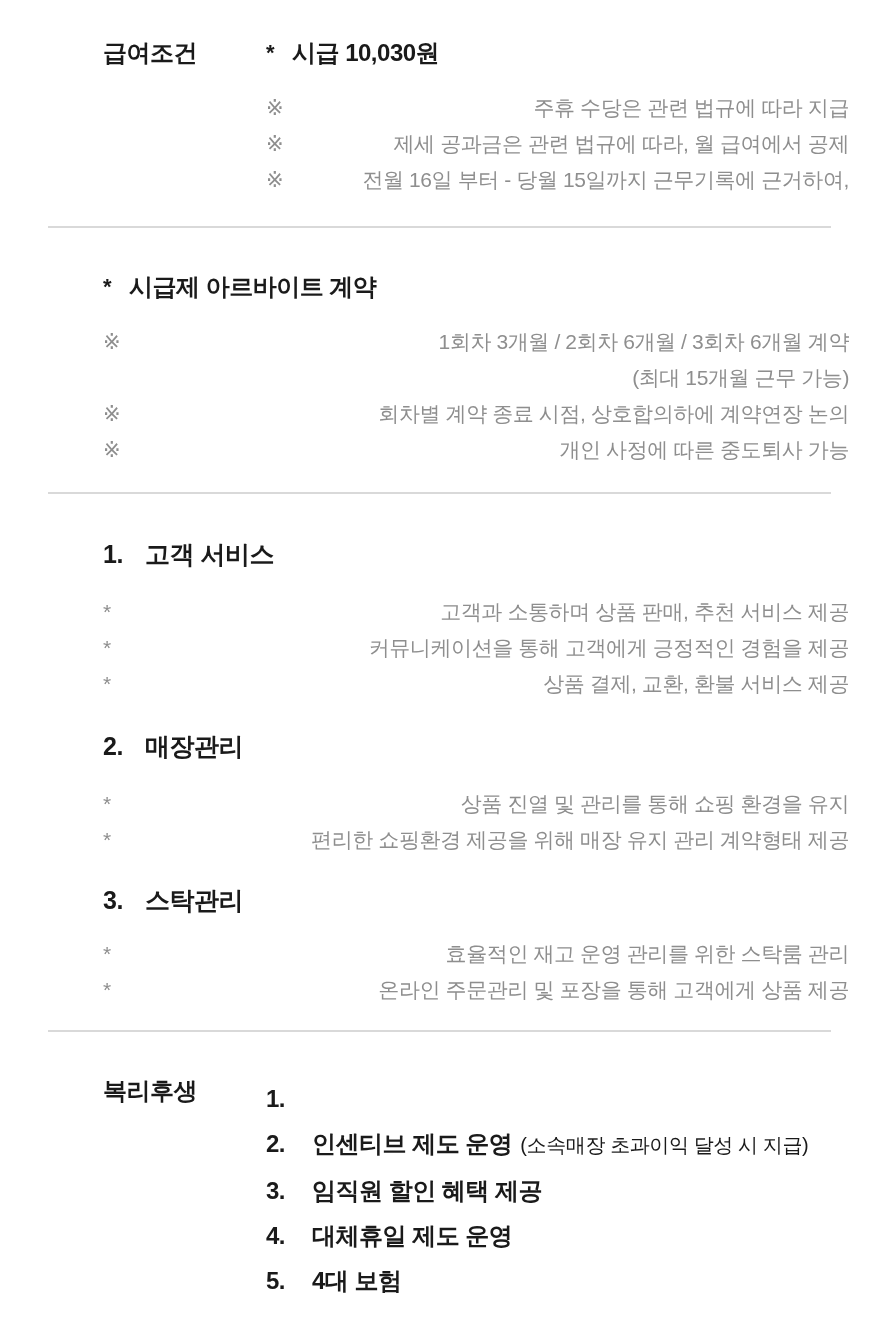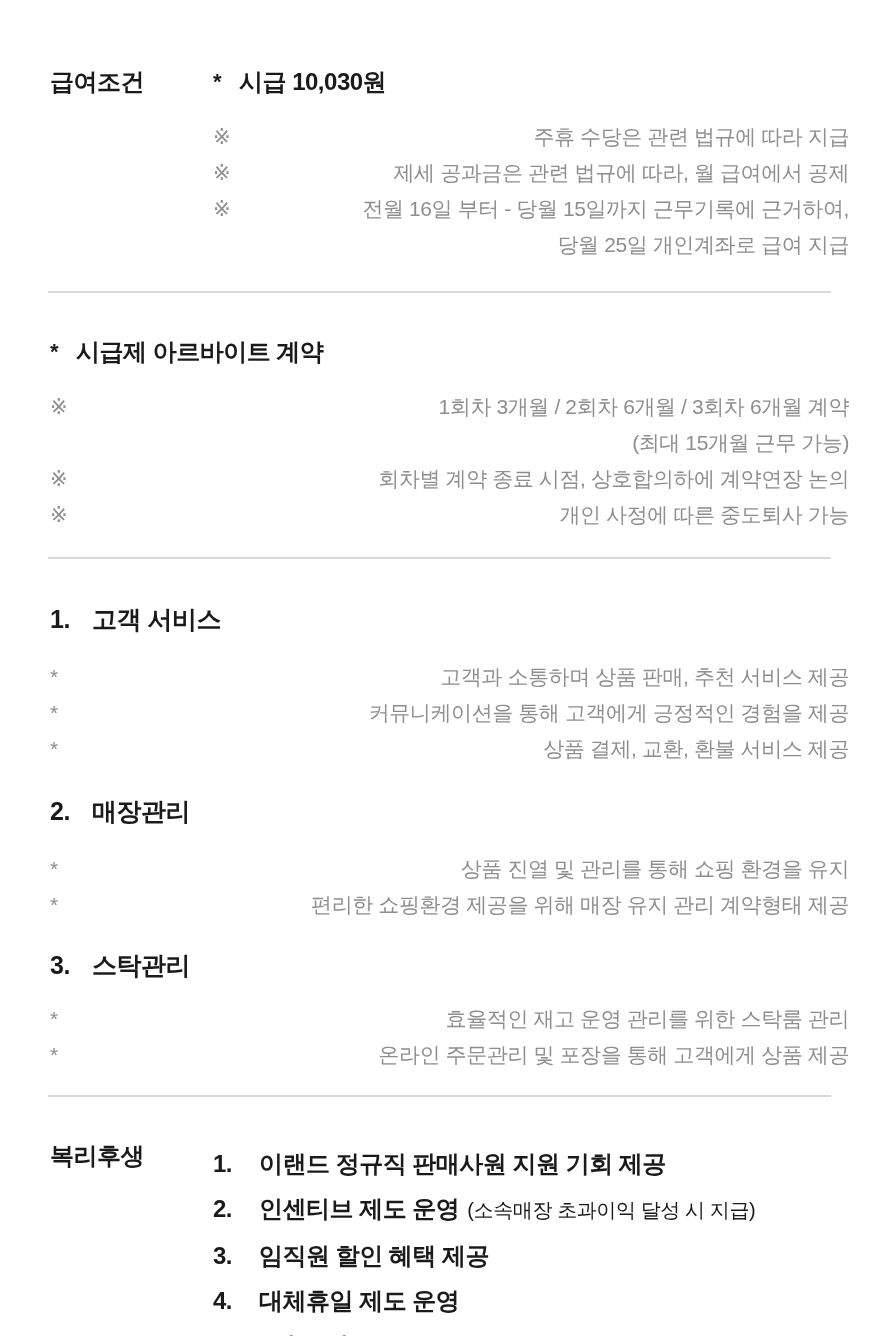--- a/index.html
+++ b/index.html
@@ -9,24 +9,23 @@
     width: 879px;
     min-height: 1336px;
     margin: 0 auto;
     background: #ffffff;
     box-sizing: border-box;
     padding-top: 38px;
     padding-bottom: 5px;
   }
   .row {
     display: flex;
-    padding-left: 50px;
+    padding-left: 103px;
     padding-right: 30px;
     box-sizing: border-box;
-    margin-top: 29px;
   }
   .col-heading {
     flex: 0 0 163px;
     margin: 0;
     font-size: 24px;
     font-weight: 700;
     line-height: 30px;
     letter-spacing: -0.5px;
     color: #1a1a1a;
   }
@@ -119,24 +118,20 @@
           <span class="note-text">주휴 수당은 관련 법규에 따라 지급</span>
         </div>
         <div class="note">
           <span class="note-marker">※</span>
           <span class="note-text">제세 공과금은 관련 법규에 따라, 월 급여에서 공제</span>
         </div>
         <div class="note">
           <span class="note-marker">※</span>
           <span class="note-text">전월 16일 부터 - 당월 15일까지 근무기록에 근거하여,</span>
         </div>
-        <div class="note">
-          <span class="note-marker"></span>
-          <span class="note-text">당월 25일 개인계좌로 급여 지급</span>
-        </div>
       </div>
     </div>
   </section>
 
   <hr class="divider d1">
 
   <section class="row">
     <div class="col-content">
       <div class="main-line">
         <span class="main-marker">*</span>
@@ -226,21 +221,20 @@
     </div>
   </section>
 
   <hr class="divider d3">
 
   <section class="row">
     <h2 class="col-heading">복리후생</h2>
     <div class="col-content">
       <div class="benefit">
         <span class="benefit-num">1.</span>
-        <span class="benefit-text">이랜드 정규직 판매사원 지원 기회 제공</span>
         <span class="benefit-suffix"></span>
       </div>
       <div class="benefit">
         <span class="benefit-num">2.</span>
         <span class="benefit-text">인센티브 제도 운영</span>
         <span class="benefit-suffix">(소속매장 초과이익 달성 시 지급)</span>
       </div>
       <div class="benefit">
         <span class="benefit-num">3.</span>
         <span class="benefit-text">임직원 할인 혜택 제공</span>

